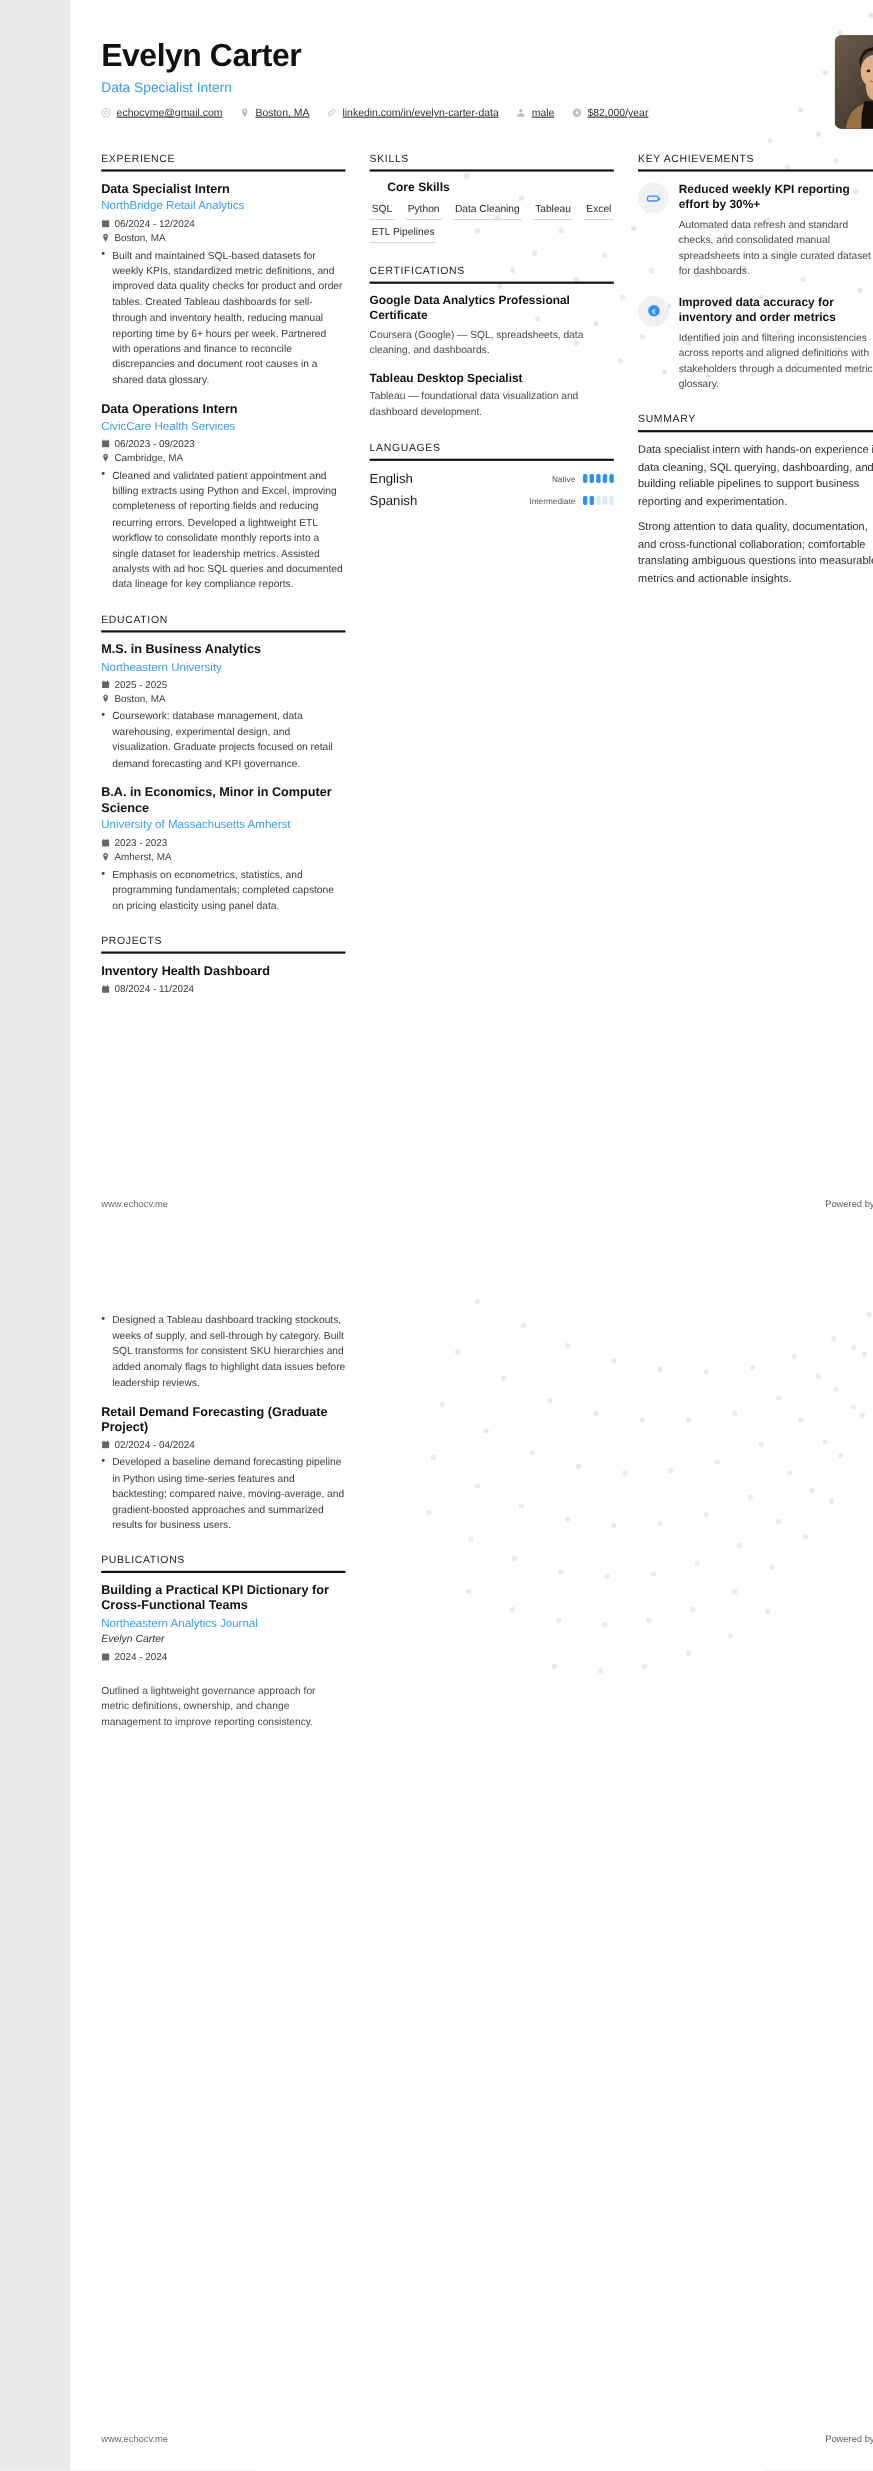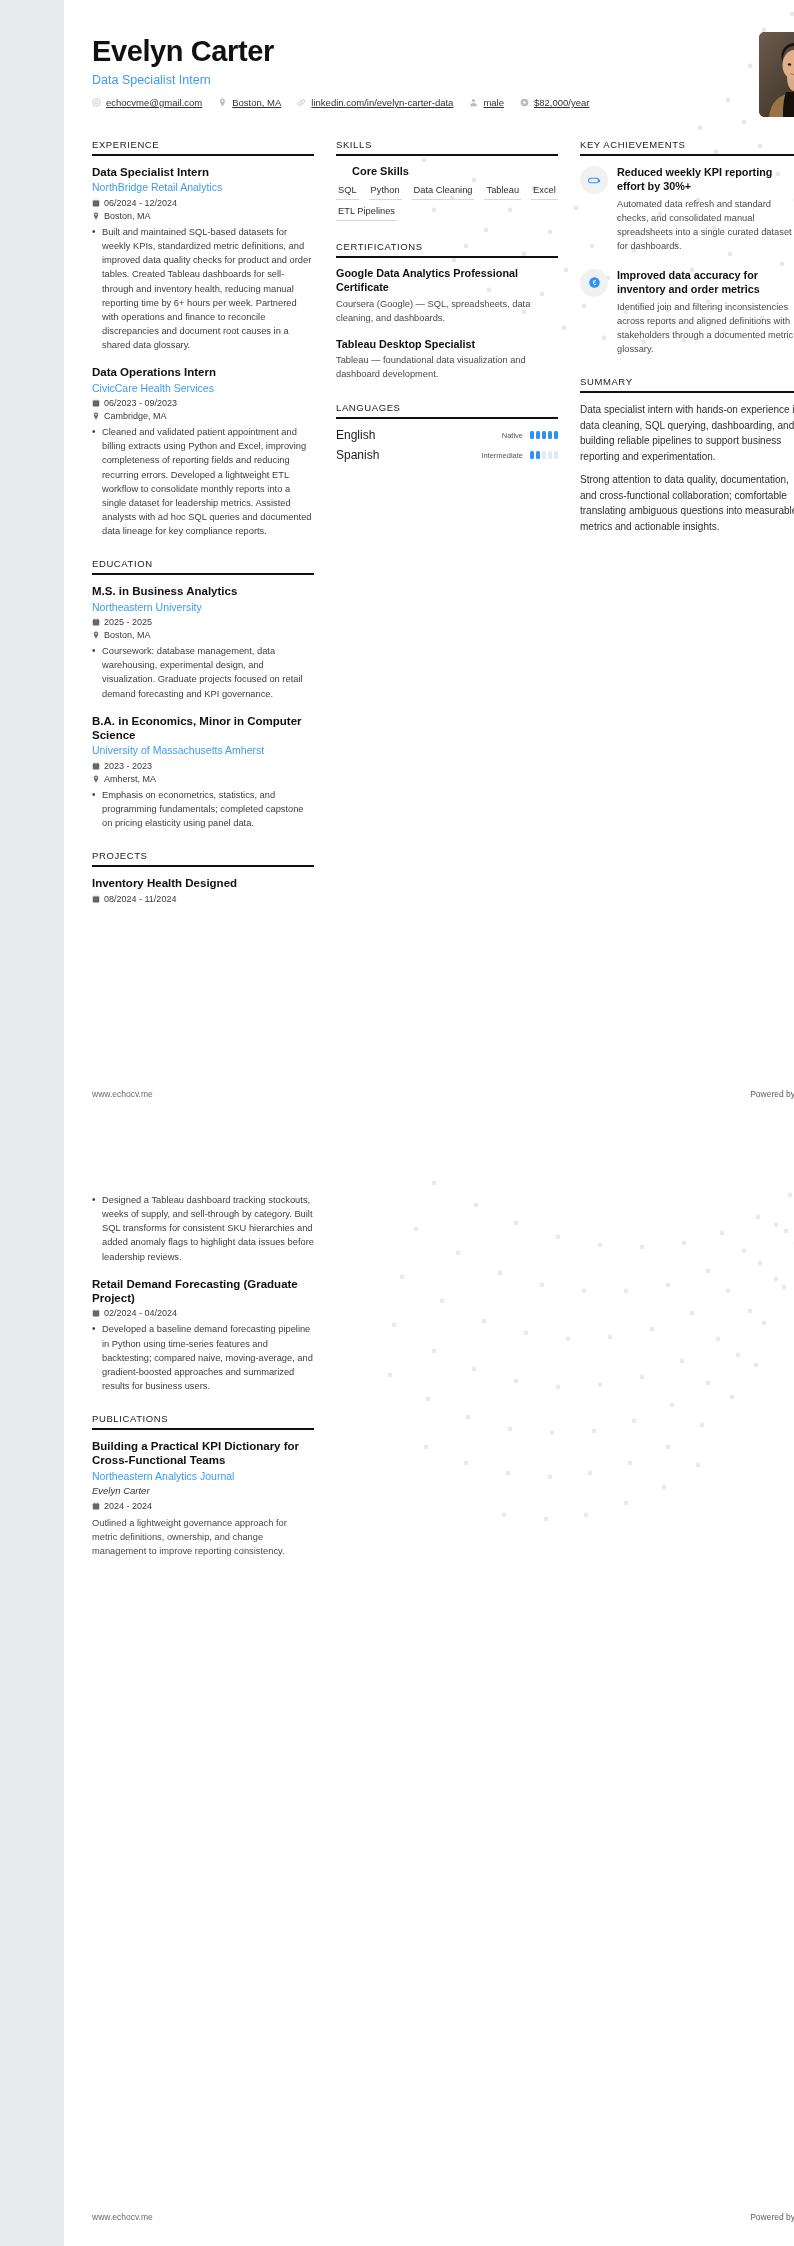--- a/index.html
+++ b/index.html
@@ -501,21 +501,21 @@
                 <li>Emphasis on econometrics, statistics, and programming fundamentals; completed capstone on pricing elasticity using panel data.</li>
               </ul>
             </div>
           </div>
 
           <div class="sec">
             <div class="sec-title">PROJECTS</div>
             <div class="sec-rule"></div>
 
             <div class="entry">
-              <div class="e-title">Inventory Health Designed</div>
+              <div class="e-title">Inventory Health Dashboard</div>
               <div class="meta">
                 <span class="ic">
                   <svg viewBox="0 0 16 16" fill="currentColor">
                       <rect x="1.5" y="3" width="13" height="12" rx="1.4"></rect>
                       <rect x="4" y="1" width="1.6" height="3.2" rx=".6"></rect>
                       <rect x="10.4" y="1" width="1.6" height="3.2" rx=".6"></rect>
                     </svg>
                 </span>
                 <span>08/2024 - 11/2024</span>
               </div>
@@ -765,21 +765,21 @@
               <div class="meta">
                 <span class="ic">
                   <svg viewBox="0 0 16 16" fill="currentColor">
                       <rect x="1.5" y="3" width="13" height="12" rx="1.4"></rect>
                       <rect x="4" y="1" width="1.6" height="3.2" rx=".6"></rect>
                       <rect x="10.4" y="1" width="1.6" height="3.2" rx=".6"></rect>
                     </svg>
                 </span>
                 <span>2024 - 2024</span>
               </div>
-              <div class="cert-desc" style="margin-top:6px;">Outlined a lightweight governance approach for metric definitions, ownership, and change management to improve reporting consistency.</div>
+              <div class="cert-desc" style="margin-top:20px;">Outlined a lightweight governance approach for metric definitions, ownership, and change management to improve reporting consistency.</div>
             </div>
           </div>
         </div>
 
         <div class="col-mid"></div>
         <div class="col-right"></div>
       </div>
     </div>
 
     <div class="footer">

